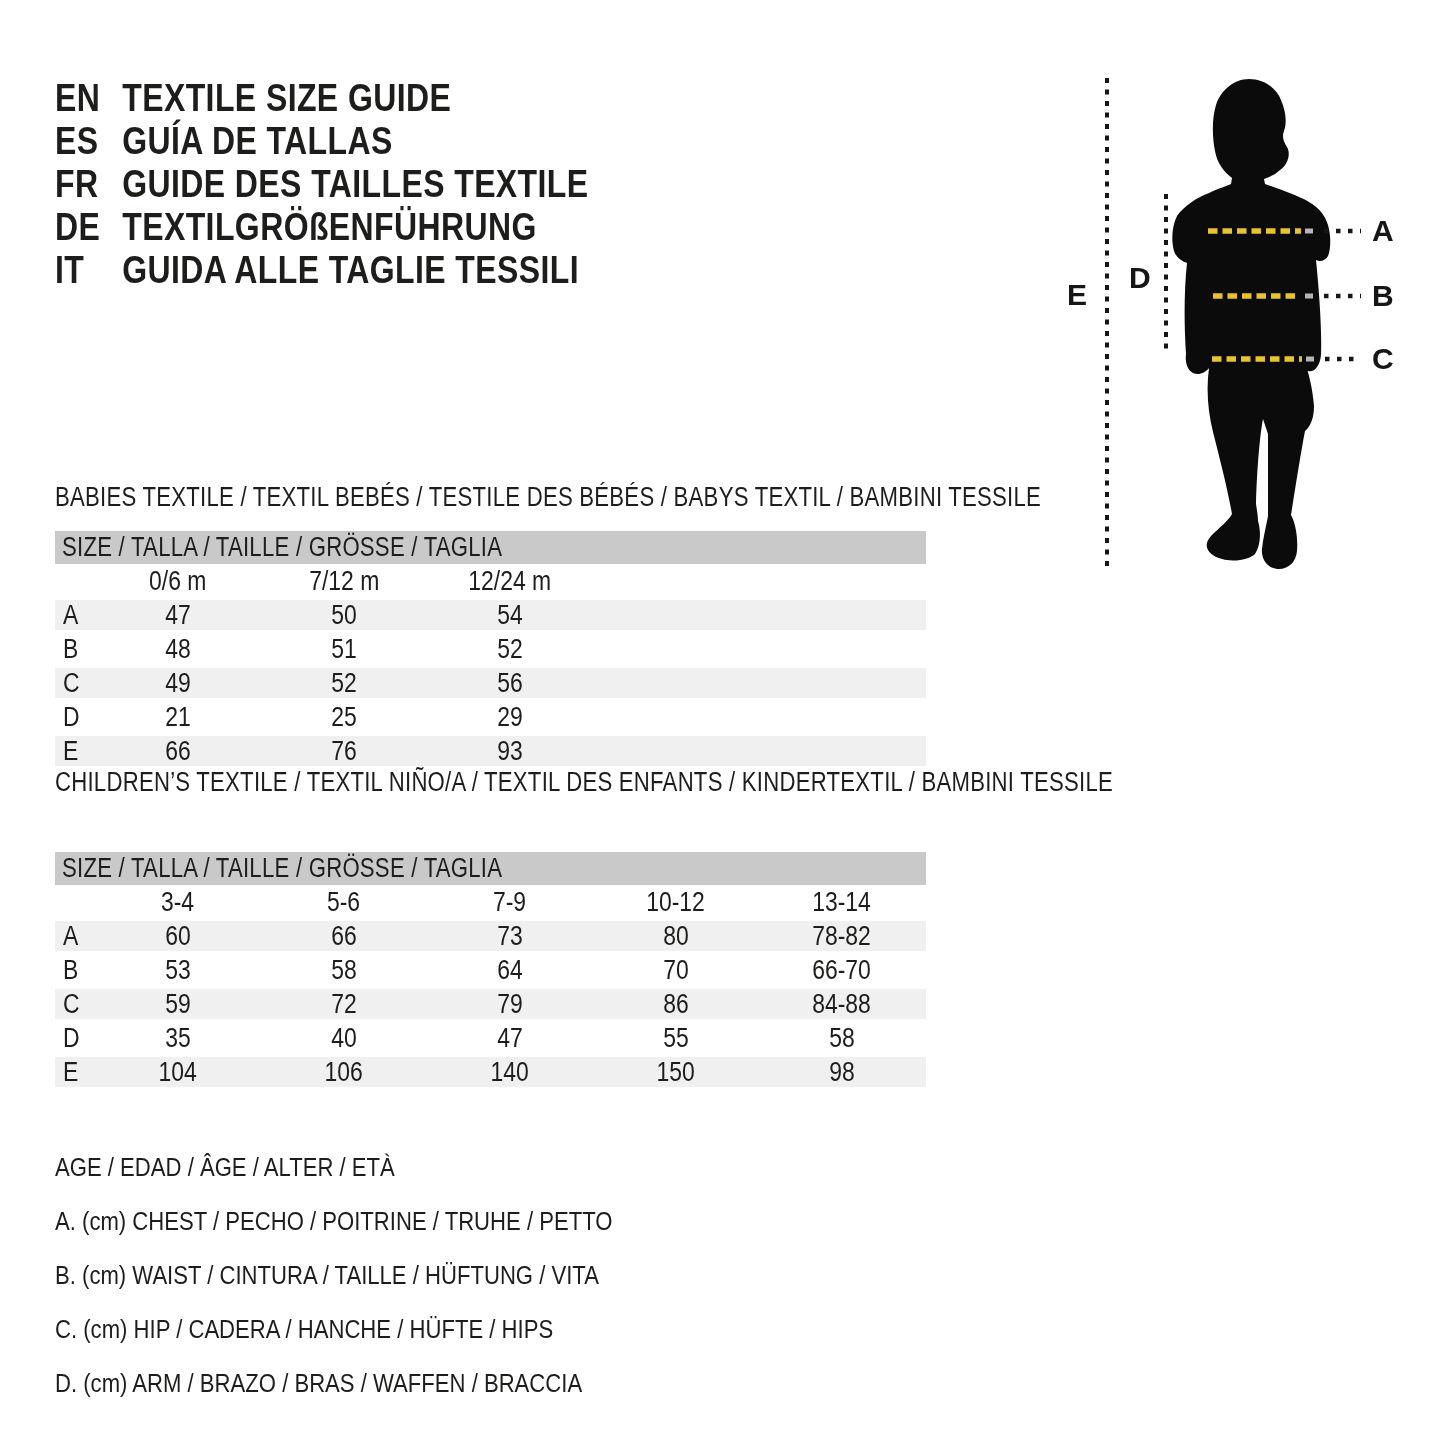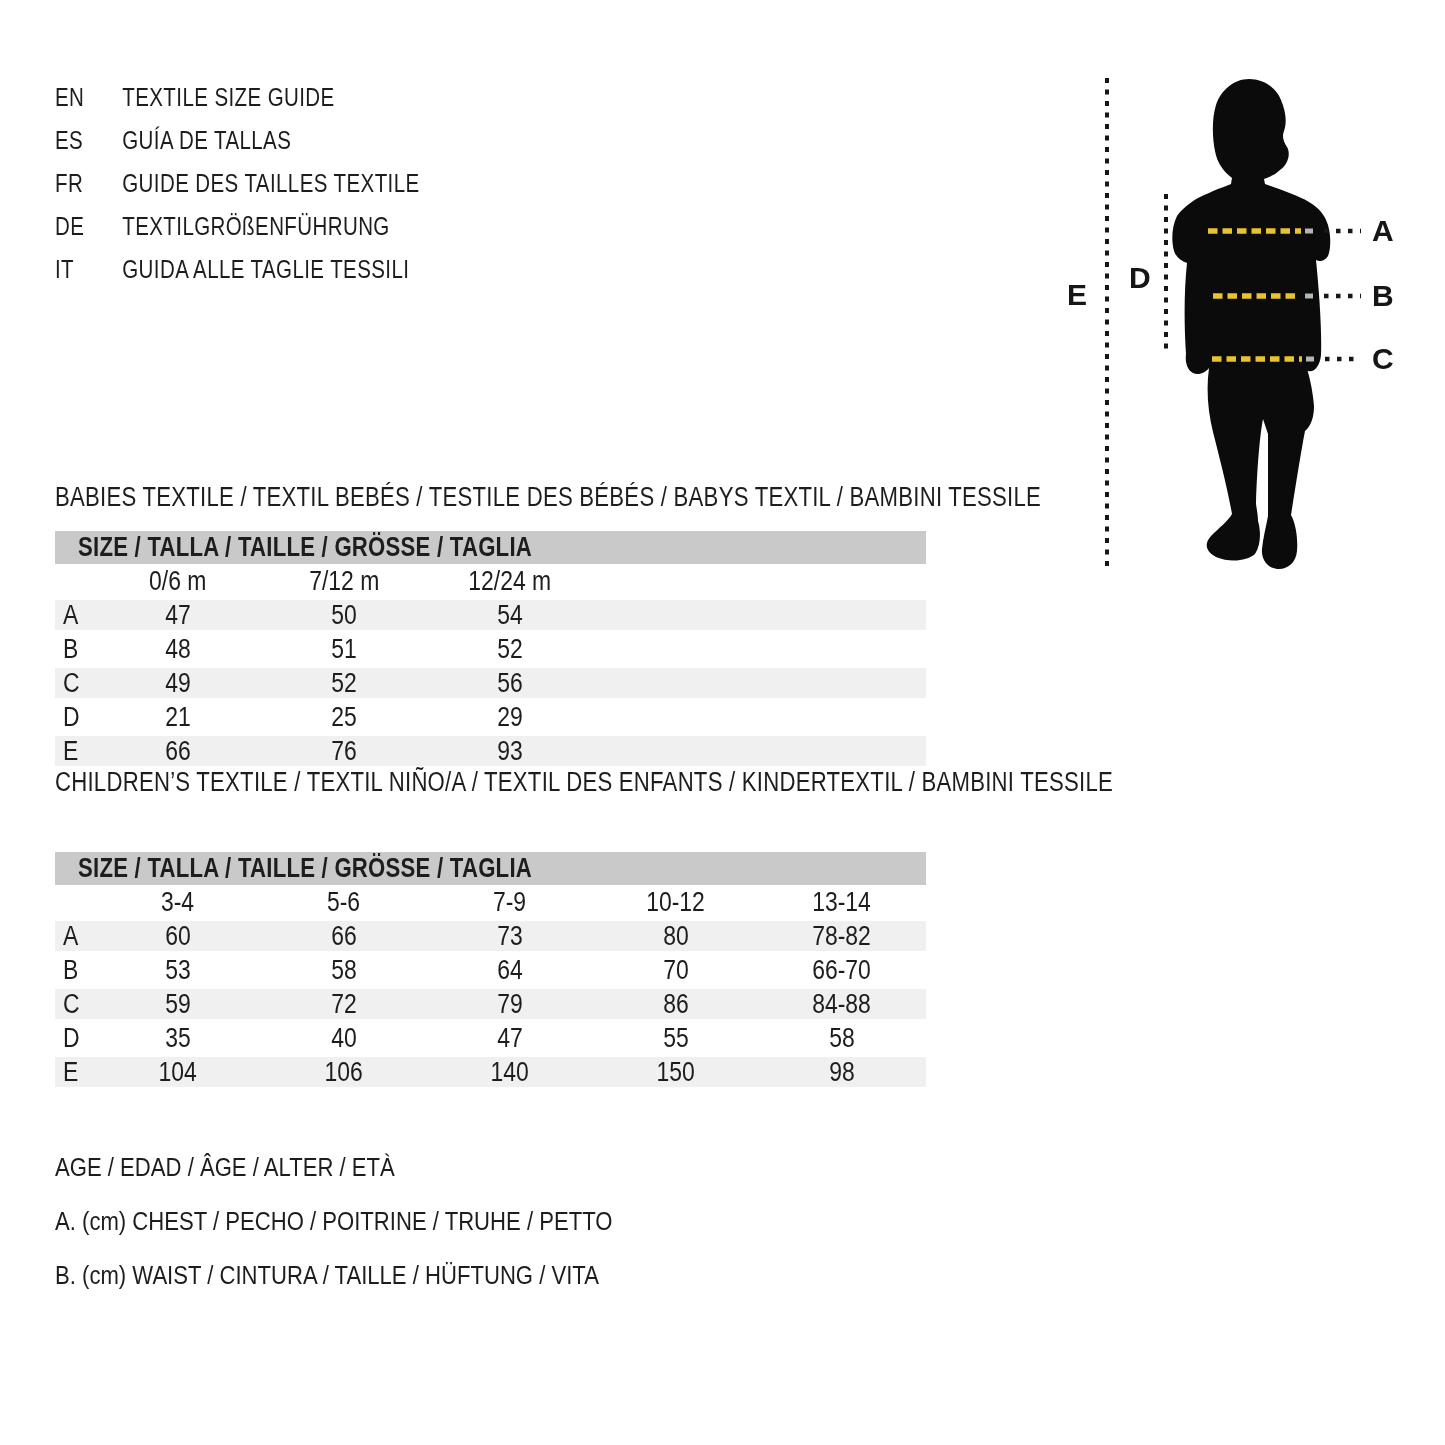--- a/index.html
+++ b/index.html
@@ -6,28 +6,28 @@
   body{width:1445px;height:1445px;position:relative;overflow:hidden;
        font-family:"Liberation Sans",sans-serif;color:#1d1d1b;
        -webkit-font-smoothing:antialiased;}
   .abs{position:absolute;}
   
   .cx{display:inline-block;transform:scaleX(0.82);transform-origin:0 50%;white-space:nowrap;}
   .cxc{display:inline-block;transform:scaleX(0.85);transform-origin:50% 50%;white-space:nowrap;}
   .cxl{display:inline-block;transform:scaleX(0.85);transform-origin:0 50%;white-space:nowrap;}
   
   .lang-block{left:55px;top:76px;}
-  .lang-line{height:43px;line-height:43px;font-size:25px;font-weight:400;letter-spacing:.5px;}
+  .lang-line{height:43px;line-height:43px;font-size:39px;font-weight:700;letter-spacing:.5px;}
   .lang-code{display:inline-block;width:82px;}
   
   .sec-title{left:55px;height:30px;line-height:30px;font-size:27px;font-weight:400;letter-spacing:.3px;}
   
   .sz-table{left:55px;width:871px;}
-  .band{height:33px;line-height:33px;background:#c9c9c9;padding-left:23px;box-sizing:border-box;
-        font-size:27px;font-weight:700;letter-spacing:.3px;}
+  .band{height:33px;line-height:33px;background:#c9c9c9;padding-left:7px;box-sizing:border-box;
+        font-size:27px;font-weight:400;letter-spacing:.3px;}
   .trow{display:flex;height:34px;line-height:34px;font-size:27px;}
   .trow.striped{background:#f0f0f0;border-top:2px solid #ffffff;border-bottom:2px solid #ffffff;box-sizing:border-box;line-height:30px;}
   .c-label{width:40px;padding-left:8px;box-sizing:border-box;}
   .c-val{width:166px;text-align:center;}
   
   .legend{left:55px;top:1135px;}
   .legend-line{height:43px;line-height:43px;font-size:26px;margin-top:11px;}
   
   svg text{font-family:"Liberation Sans",sans-serif;font-weight:700;font-size:30px;fill:#161616;}
 </style>
@@ -201,13 +201,15 @@
     <div class="c-val"><span class="cxc">140</span></div>
     <div class="c-val"><span class="cxc">150</span></div>
     <div class="c-val"><span class="cxc">98</span></div>
   </div>
 </div>
 
 <div class="abs legend">
   <div class="legend-line"><span class="cxl">AGE / EDAD / ÂGE / ALTER / ETÀ</span></div>
   <div class="legend-line"><span class="cxl">A. (cm) CHEST / PECHO / POITRINE / TRUHE / PETTO</span></div>
   <div class="legend-line"><span class="cxl">B. (cm) WAIST / CINTURA / TAILLE / HÜFTUNG / VITA</span></div>
+  <div class="legend-line"><span class="cxl">C. (cm) HIP / CADERA / HANCHE / HÜFTE / HIPS</span></div>
+  <div class="legend-line"><span class="cxl">D. (cm) ARM / BRAZO / BRAS / WAFFEN / BRACCIA</span></div>
 </div>
 
 </body></html>

